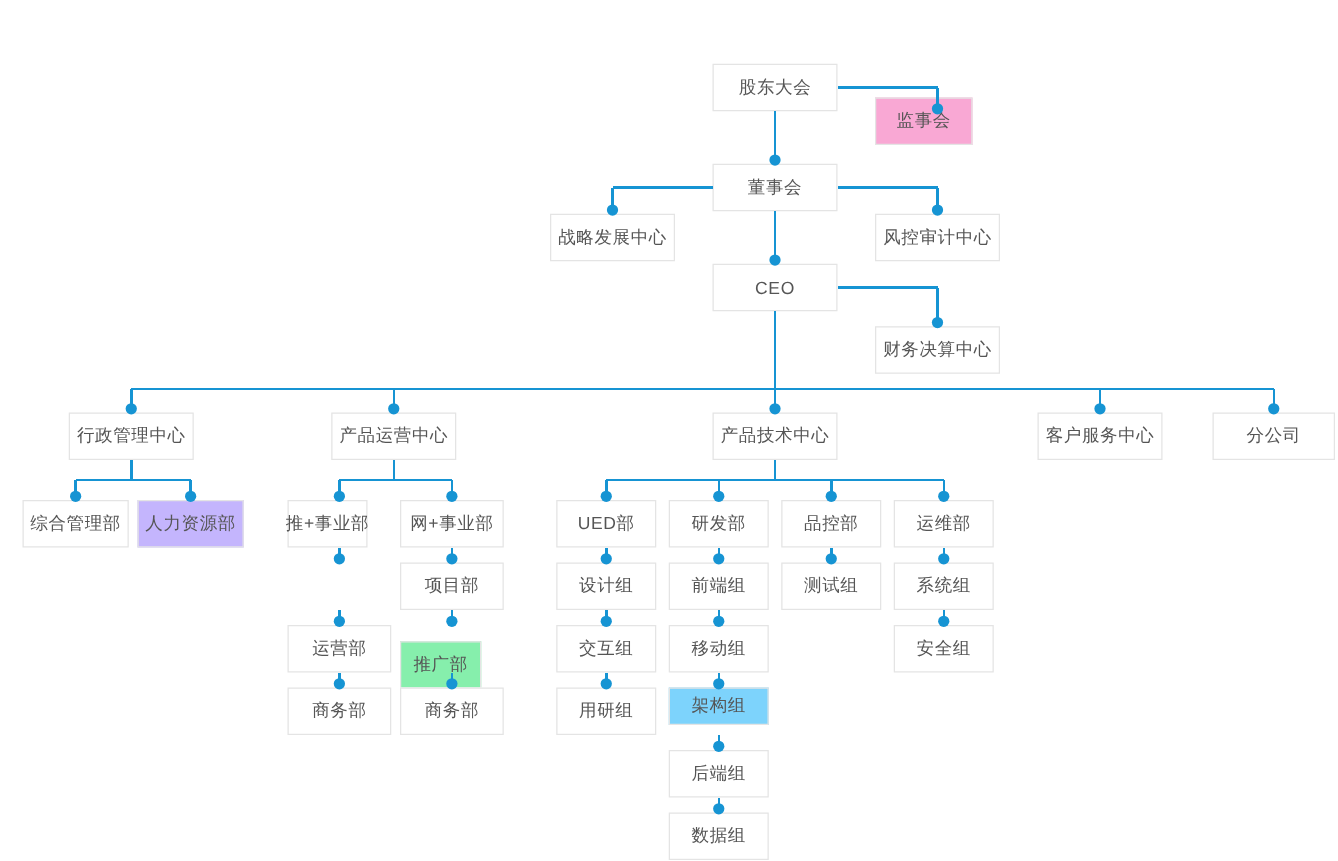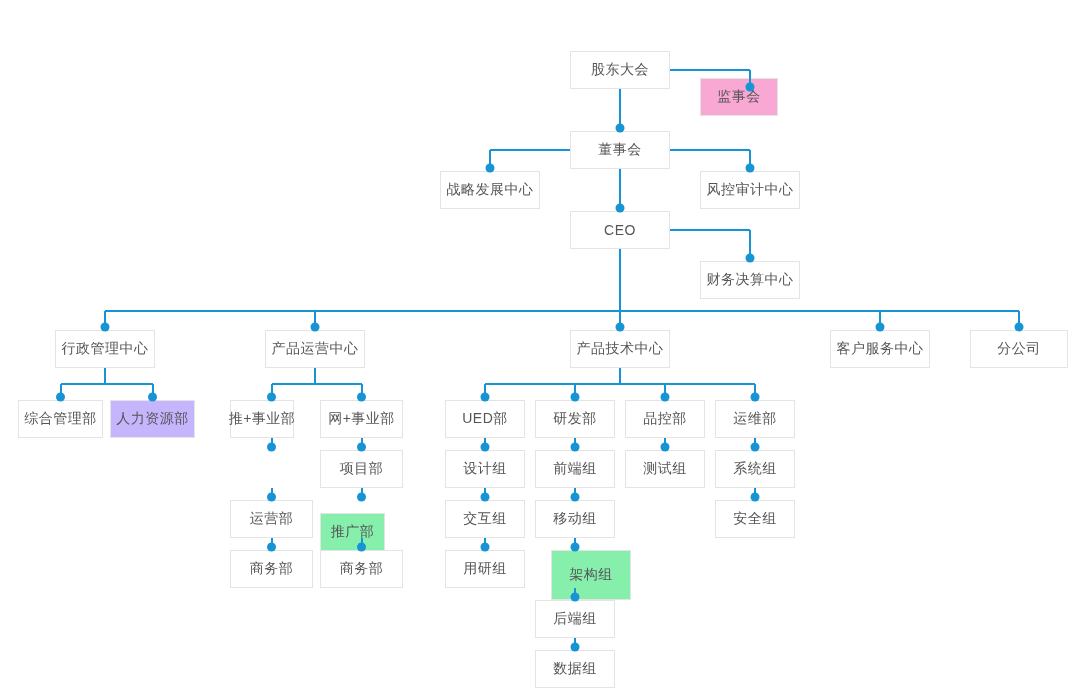--- a/index.html
+++ b/index.html
@@ -150,19 +150,19 @@
     <div class="node" style="left: 320px; top: 550px; width: 83px; height: 38px; border-color: rgb(228, 228, 228); background: rgb(255, 255, 255); color: rgb(85, 85, 85);">商务部</div>
     <div class="node" style="left: 445px; top: 400px; width: 80px; height: 38px; border-color: rgb(228, 228, 228); background: rgb(255, 255, 255); color: rgb(85, 85, 85);">UED部</div>
     <div class="node" style="left: 535px; top: 400px; width: 80px; height: 38px; border-color: rgb(228, 228, 228); background: rgb(255, 255, 255); color: rgb(85, 85, 85);">研发部</div>
     <div class="node" style="left: 625px; top: 400px; width: 80px; height: 38px; border-color: rgb(228, 228, 228); background: rgb(255, 255, 255); color: rgb(85, 85, 85);">品控部</div>
     <div class="node" style="left: 445px; top: 450px; width: 80px; height: 38px; border-color: rgb(228, 228, 228); background: rgb(255, 255, 255); color: rgb(85, 85, 85);">设计组</div>
     <div class="node" style="left: 715px; top: 400px; width: 80px; height: 38px; border-color: rgb(228, 228, 228); background: rgb(255, 255, 255); color: rgb(85, 85, 85);">运维部</div>
     <div class="node" style="left: 445px; top: 500px; width: 80px; height: 38px; border-color: rgb(228, 228, 228); background: rgb(255, 255, 255); color: rgb(85, 85, 85);">交互组</div>
     <div class="node" style="left: 445px; top: 550px; width: 80px; height: 38px; border-color: rgb(228, 228, 228); background: rgb(255, 255, 255); color: rgb(85, 85, 85);">用研组</div>
     <div class="node" style="left: 535px; top: 450px; width: 80px; height: 38px; border-color: rgb(228, 228, 228); background: rgb(255, 255, 255); color: rgb(85, 85, 85);">前端组</div>
     <div class="node" style="left: 535px; top: 500px; width: 80px; height: 38px; border-color: rgb(228, 228, 228); background: rgb(255, 255, 255); color: rgb(85, 85, 85);">移动组</div>
-    <div class="node" style="left: 535px; top: 550px; width: 80px; height: 50px; border-color: rgb(228, 228, 228); background: #86efac; color: rgb(85, 85, 85); margin-left: 16px;">架构组</div>
+    <div class="node" style="left: 535px; top: 550px; width: 80px; height: 30px; border-color: rgb(228, 228, 228); background: #7dd3fc; color: rgb(85, 85, 85);">架构组</div>
     <div class="node" style="left: 535px; top: 600px; width: 80px; height: 38px; border-color: rgb(228, 228, 228); background: rgb(255, 255, 255); color: rgb(85, 85, 85);">后端组</div>
     <div class="node" style="left: 535px; top: 650px; width: 80px; height: 38px; border-color: rgb(228, 228, 228); background: rgb(255, 255, 255); color: rgb(85, 85, 85);">数据组</div>
     <div class="node" style="left: 625px; top: 450px; width: 80px; height: 38px; border-color: rgb(228, 228, 228); background: rgb(255, 255, 255); color: rgb(85, 85, 85);">测试组</div>
     <div class="node" style="left: 715px; top: 450px; width: 80px; height: 38px; border-color: rgb(228, 228, 228); background: rgb(255, 255, 255); color: rgb(85, 85, 85);">系统组</div>
     <div class="node" style="left: 715px; top: 500px; width: 80px; height: 38px; border-color: rgb(228, 228, 228); background: rgb(255, 255, 255); color: rgb(85, 85, 85);">安全组</div>
   </div>
 
 </body></html>

